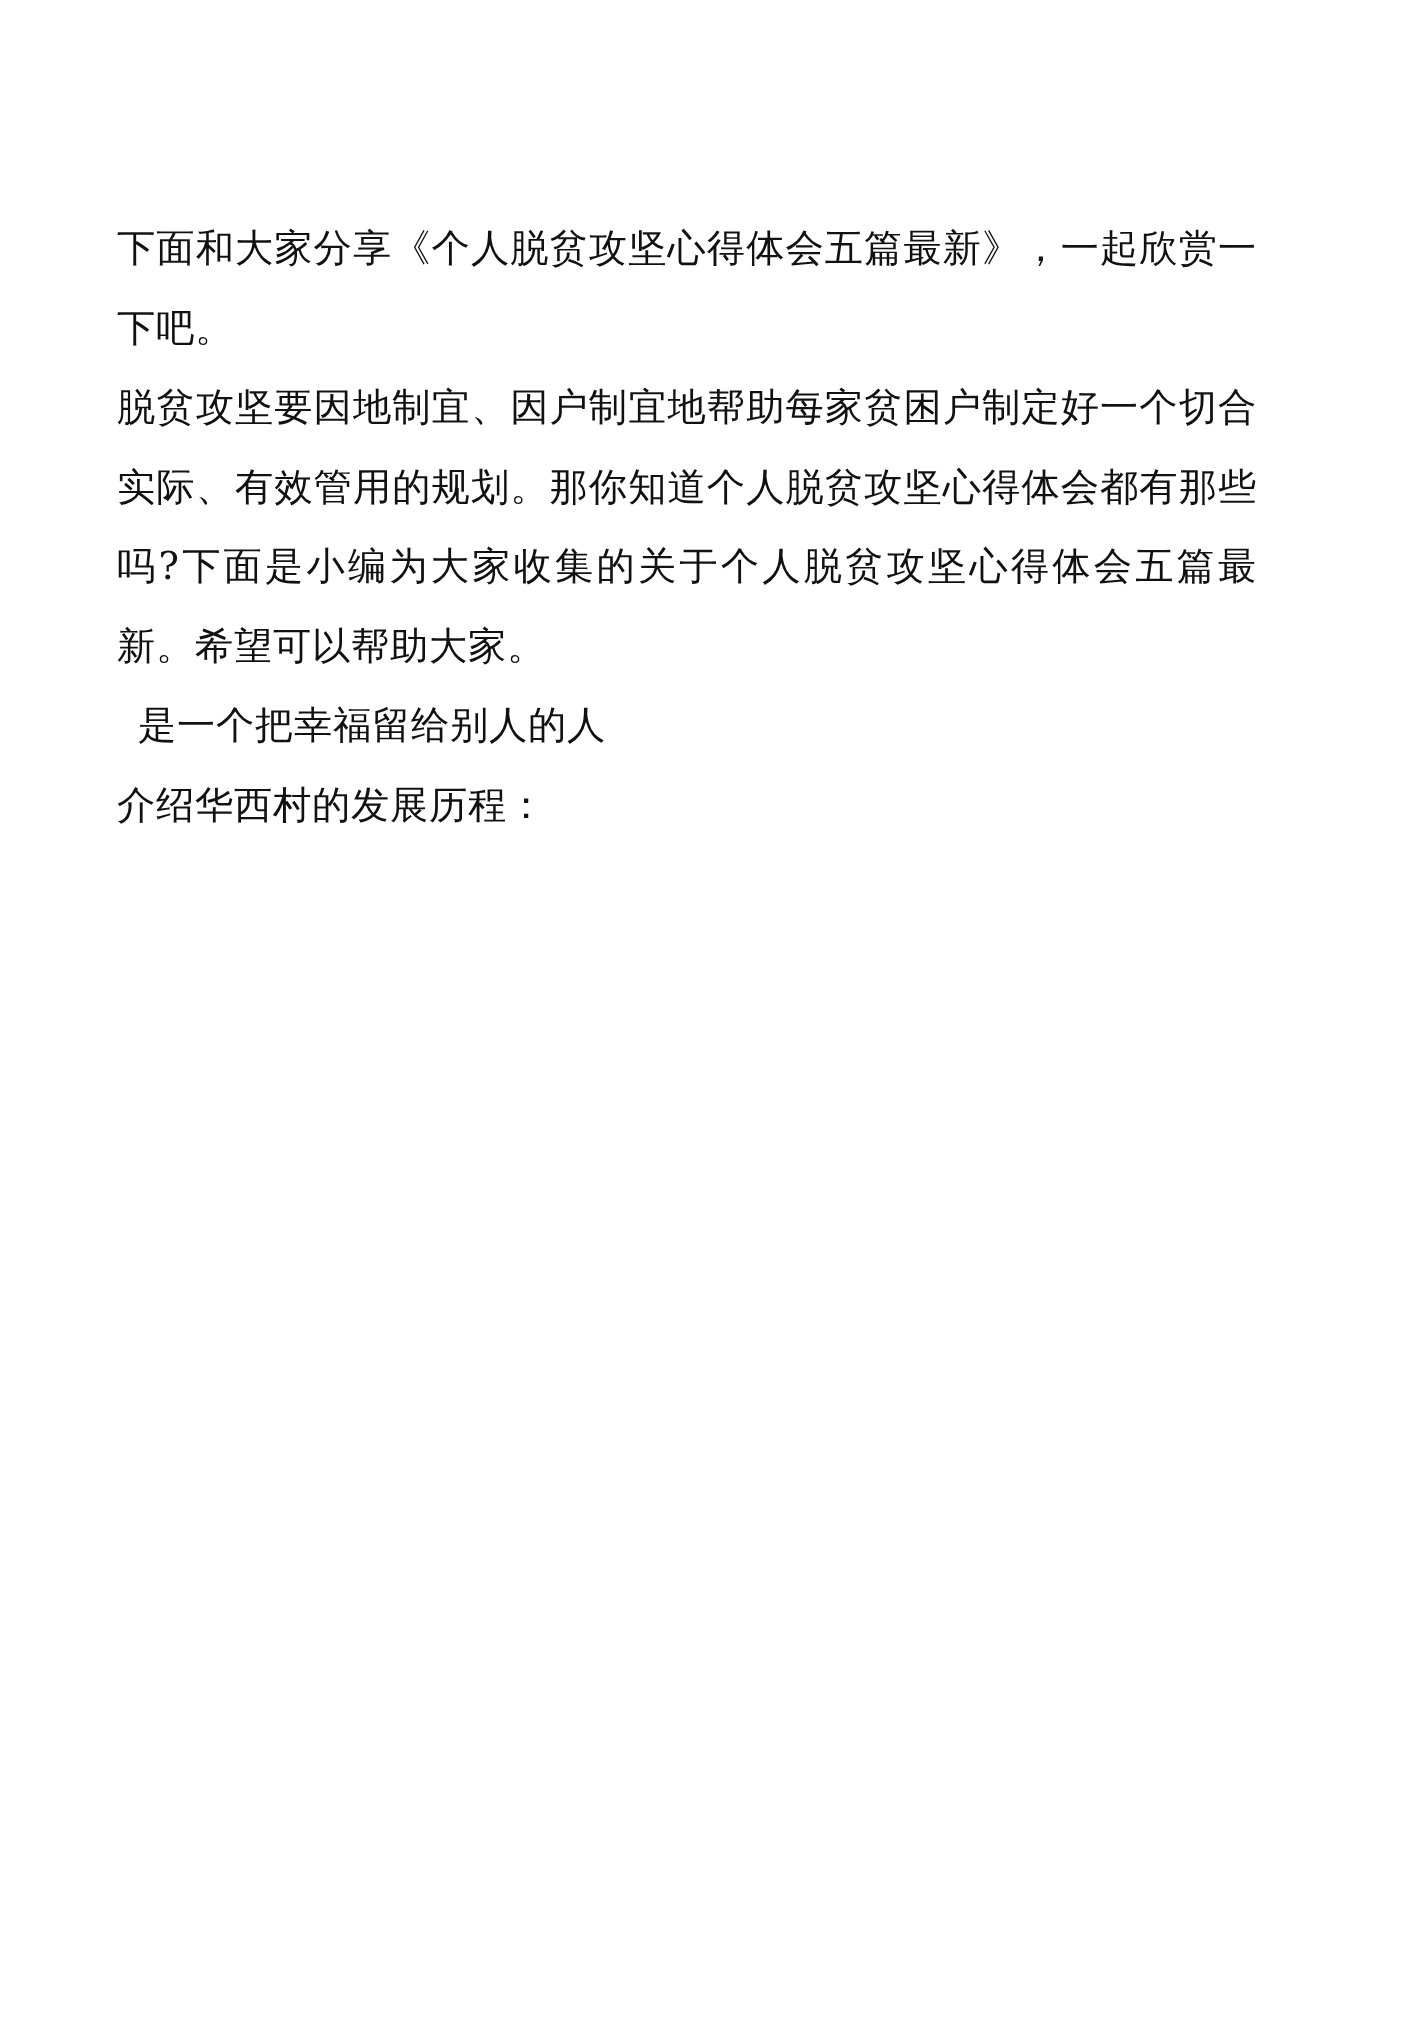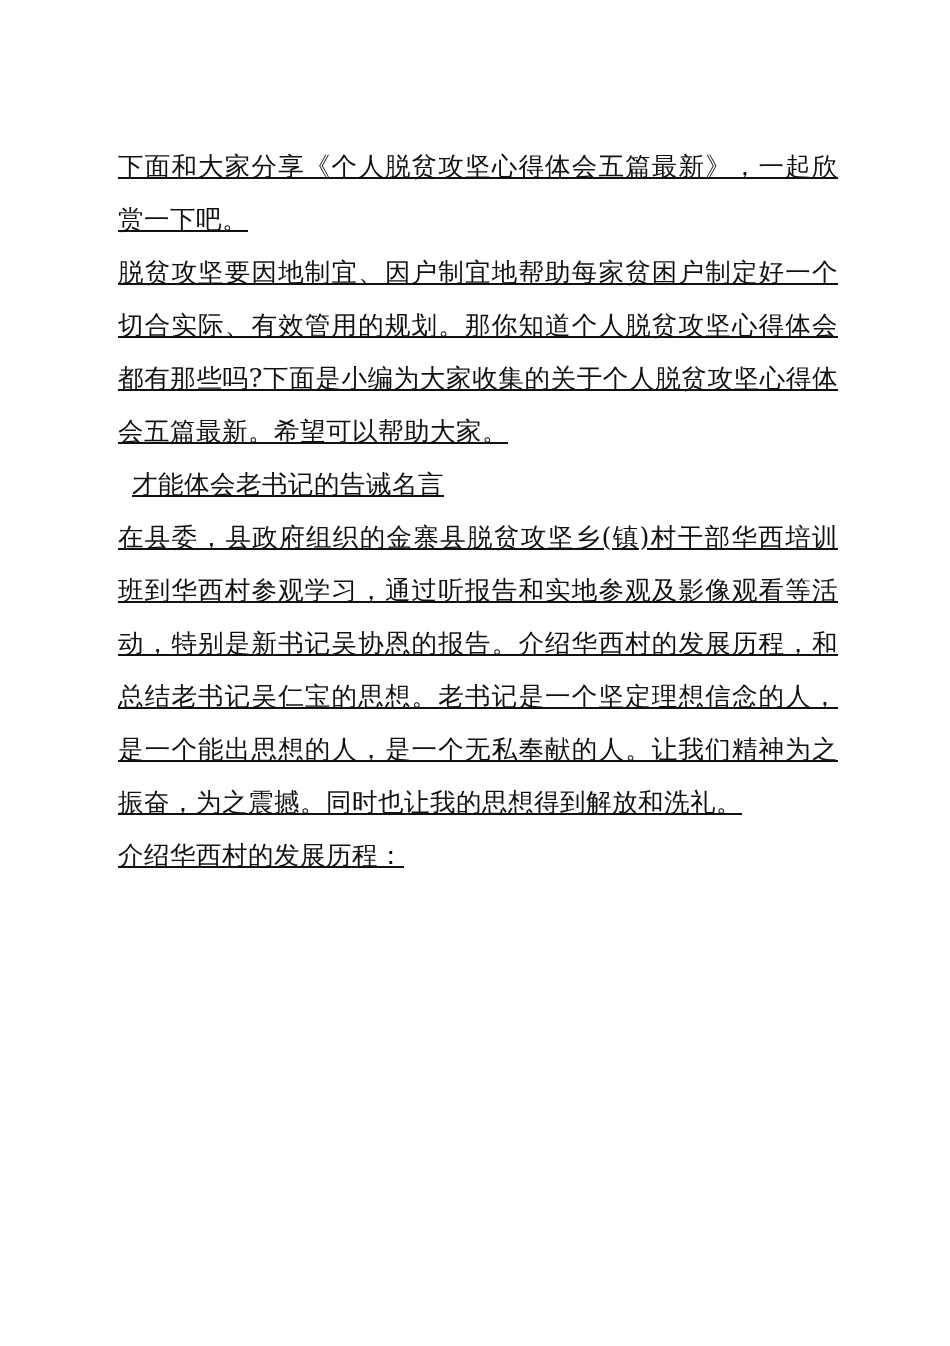--- a/index.html
+++ b/index.html
@@ -11,23 +11,22 @@
     width: 950px;
     height: 1346px;
     font-family: "DejaVu Serif", "Liberation Serif", serif;
     color: #111111;
     overflow: hidden;
   }
   .page {
     width: 950px;
     height: 1346px;
     box-sizing: border-box;
-    padding: 140px 112px 0 118px;
+    padding: 140px 112px 0 78px;
     position: relative;
-    text-decoration: underline;
   }
   .doc-body {
     font-size: 25.5px;
     line-height: 53px;
     letter-spacing: 0.5px;
     text-align: justify;
     text-justify: inter-ideograph;
   }
   p {
     margin: 0;
@@ -40,17 +39,16 @@
     text-indent: 14px;
   }
 </style>
 </head>
 <body>
 
 <div class="page">
   <div class="doc-body">
     <p class="para">下面和大家分享《个人脱贫攻坚心得体会五篇最新》，一起欣赏一下吧。</p>
     <p class="para">脱贫攻坚要因地制宜、因户制宜地帮助每家贫困户制定好一个切合实际、有效管用的规划。那你知道个人脱贫攻坚心得体会都有那些吗?下面是小编为大家收集的关于个人脱贫攻坚心得体会五篇最新。希望可以帮助大家。</p>
-    <p class="para heading-line">才能体会老书记的告诫名言</p>
-    <p class="para">在县委，县政府组织的金寨县脱贫攻坚乡(镇)村干部华西培训班到华西村参观学习，通过听报告和实地参观及影像观看等活动，特别是新书记吴协恩的报告。介绍华西村的发展历程，和总结老书记吴仁宝的思想。老书记是一个坚定理想信念的人，是一个能出思想的人，是一个无私奉献的人。让我们精神为之振奋，为之震撼。同时也让我的思想得到解放和洗礼。</p>
+    <p class="para heading-line">是一个把幸福留给别人的人</p>
     <p class="para">介绍华西村的发展历程：</p>
   </div>
 </div>
 
 </body></html>

